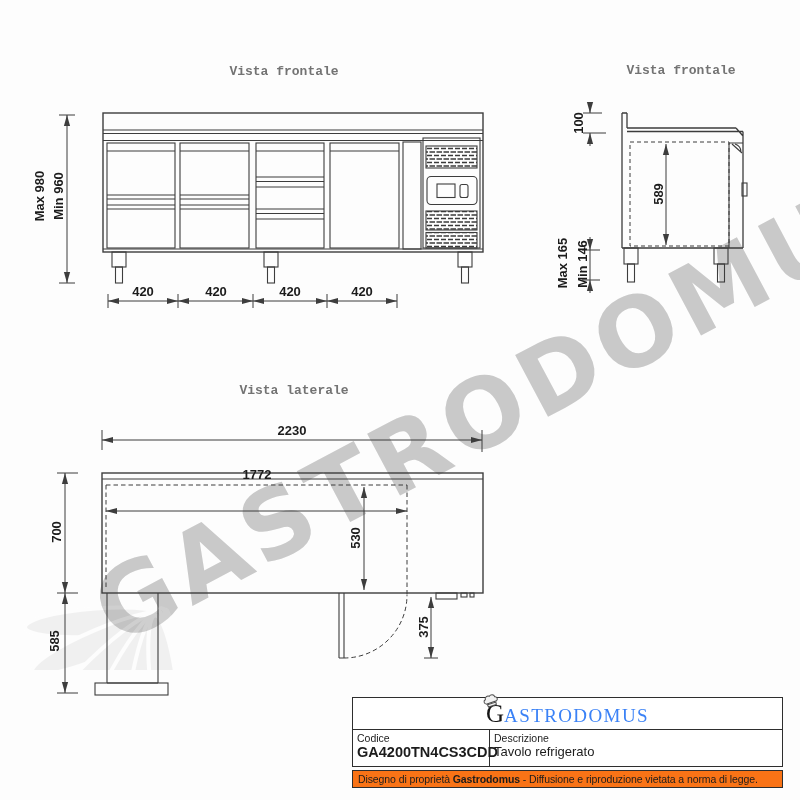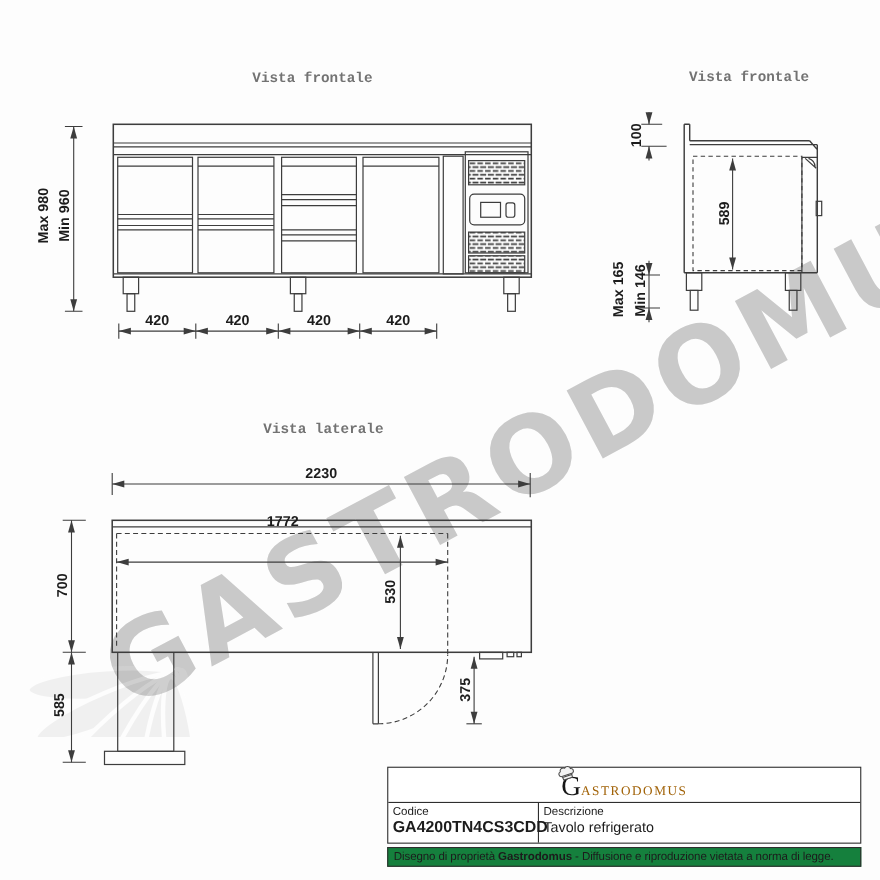--- a/index.html
+++ b/index.html
@@ -20,30 +20,30 @@
   .title{position:absolute;transform:translate(-50%,-50%);font-size:13px;font-weight:700;
          white-space:nowrap;color:#737373;font-family:Liberation Mono, monospace;}
   
   .tb{position:absolute;left:352px;top:697px;width:431px;height:70px;border:1.4px solid #2e2e2e;
       box-sizing:border-box;background:#fff;}
   .tb-logo-row{position:relative;height:32px;border-bottom:1.2px solid #2e2e2e;box-sizing:border-box;
       display:flex;align-items:flex-end;justify-content:center;padding-bottom:2px;}
   .tb-logo{display:flex;align-items:baseline;position:relative;}
   .tb-hat{position:absolute;left:-4px;top:-11px;}
   .tb-logo .big{font-family:"Liberation Serif",serif;font-size:25px;line-height:20px;color:#161616;}
-  .tb-logo .rest{font-family:"Liberation Serif",serif;font-size:12px;letter-spacing:1.4px;color:#a16207;}
+  .tb-logo .rest{font-family:"Liberation Serif",serif;font-size:19px;letter-spacing:1.4px;color:#3b82f6;}
   .tb-row2{display:flex;height:36px;}
   .tb-cell{box-sizing:border-box;padding:2px 4px;}
   .tb-cell.c1{width:137px;border-right:1.2px solid #2e2e2e;}
   .tb-cell.c2{flex:1;}
   .tb-small{font-size:10.5px;color:#1c1c1c;}
   .tb-code{font-size:14.5px;font-weight:700;letter-spacing:0;white-space:nowrap;}
   .tb-desc{font-size:13px;white-space:nowrap;}
   .tb-footer{position:absolute;left:352px;top:770px;width:431px;height:18px;border:1.4px solid #2e2e2e;
-      box-sizing:border-box;background:#15803d;display:flex;align-items:center;padding:0 5px;
+      box-sizing:border-box;background:#f97316;display:flex;align-items:center;padding:0 5px;
       font-size:10.5px;letter-spacing:-0.1px;white-space:pre-wrap;text-align:right;}
   .tb-footer b{font-weight:700;}
 </style>
 </head>
 <body>
 
 <div class="stage">
 
   <div class="wm-text">GASTRODOMUS</div>
   <svg class="wm-logo" width="200" height="230" viewBox="0 0 200 230">

